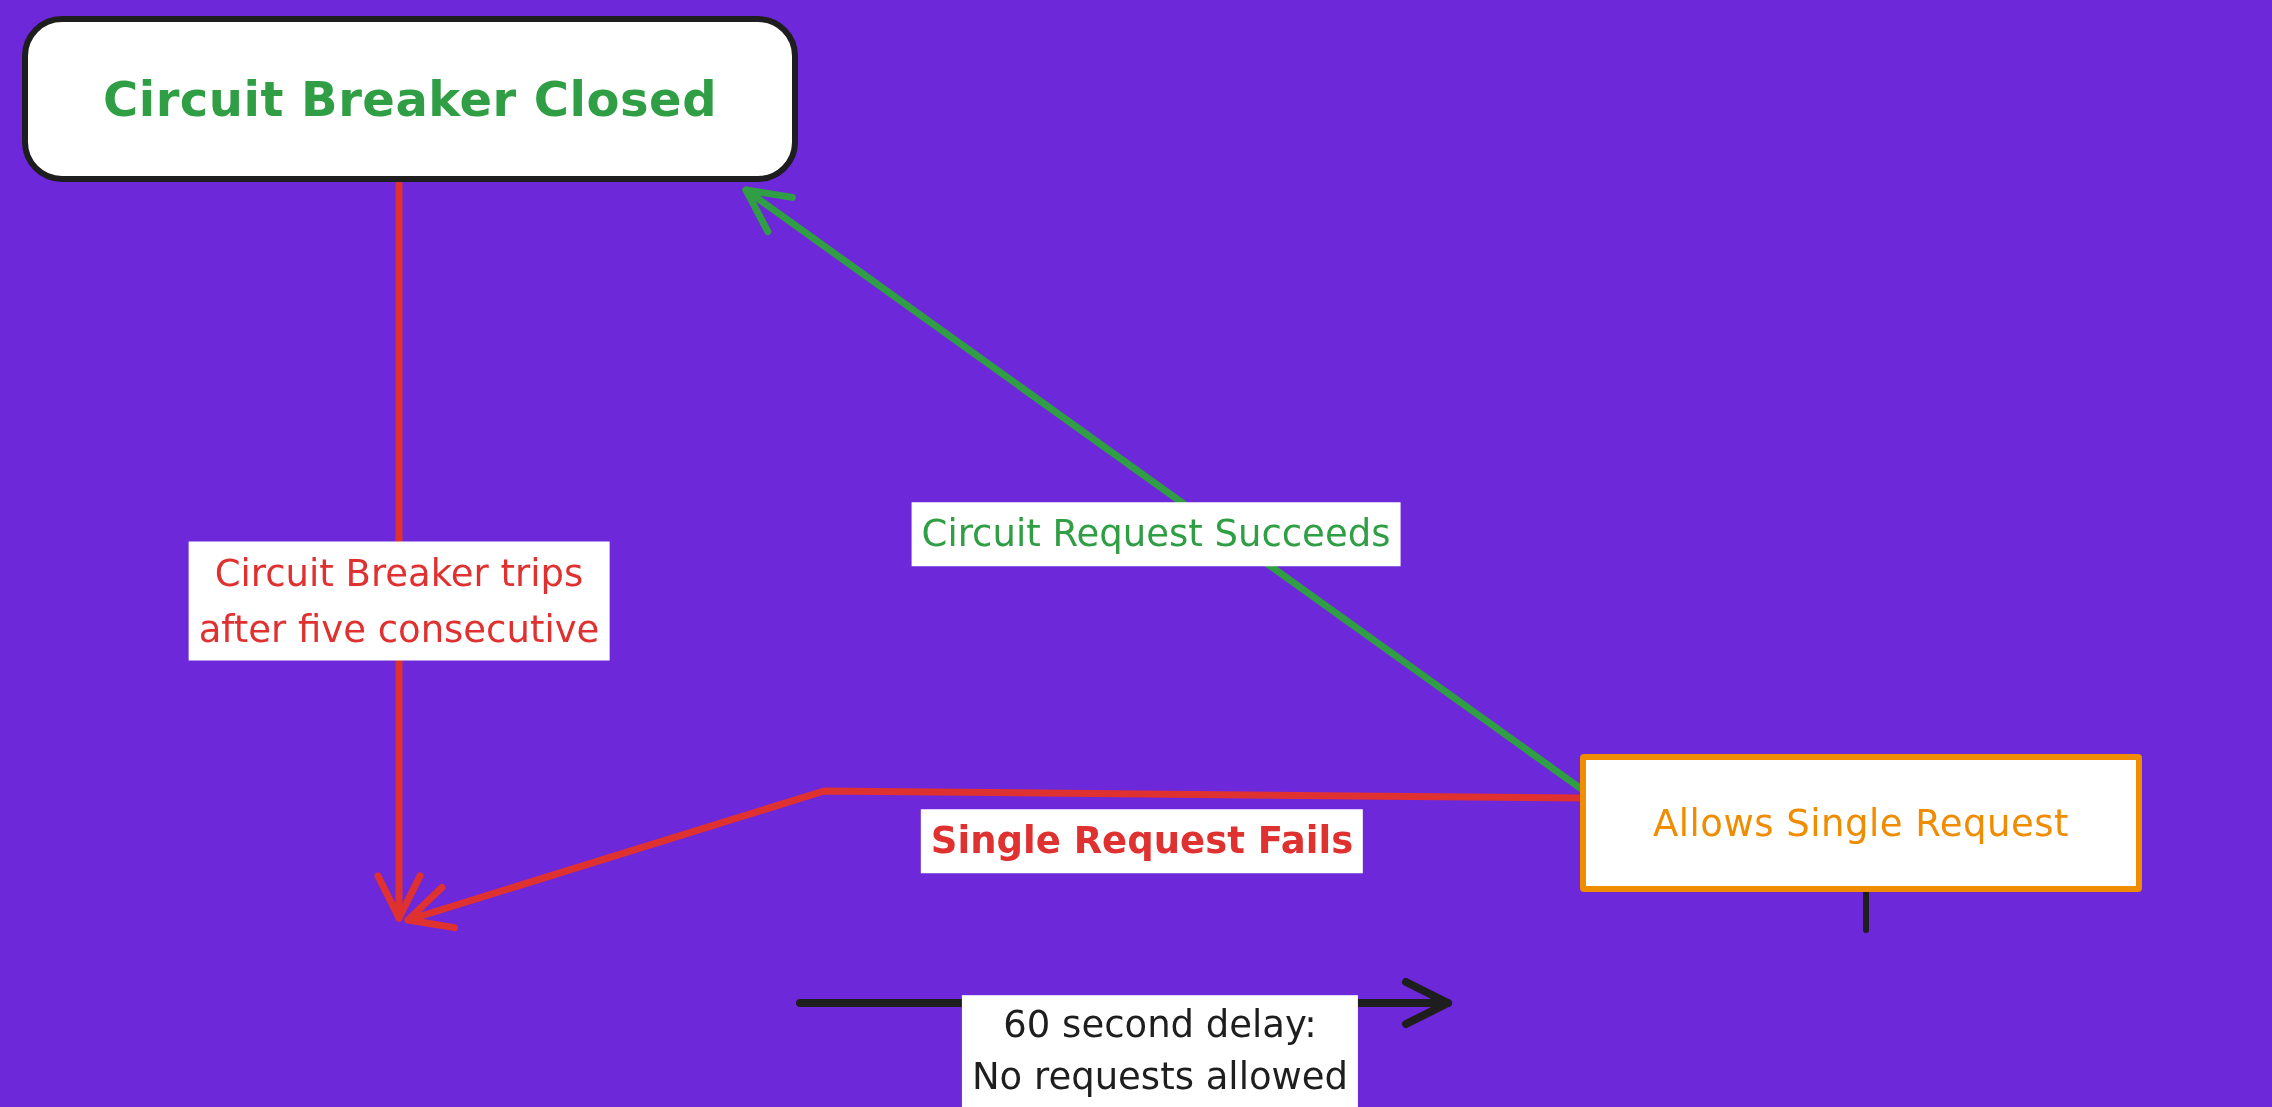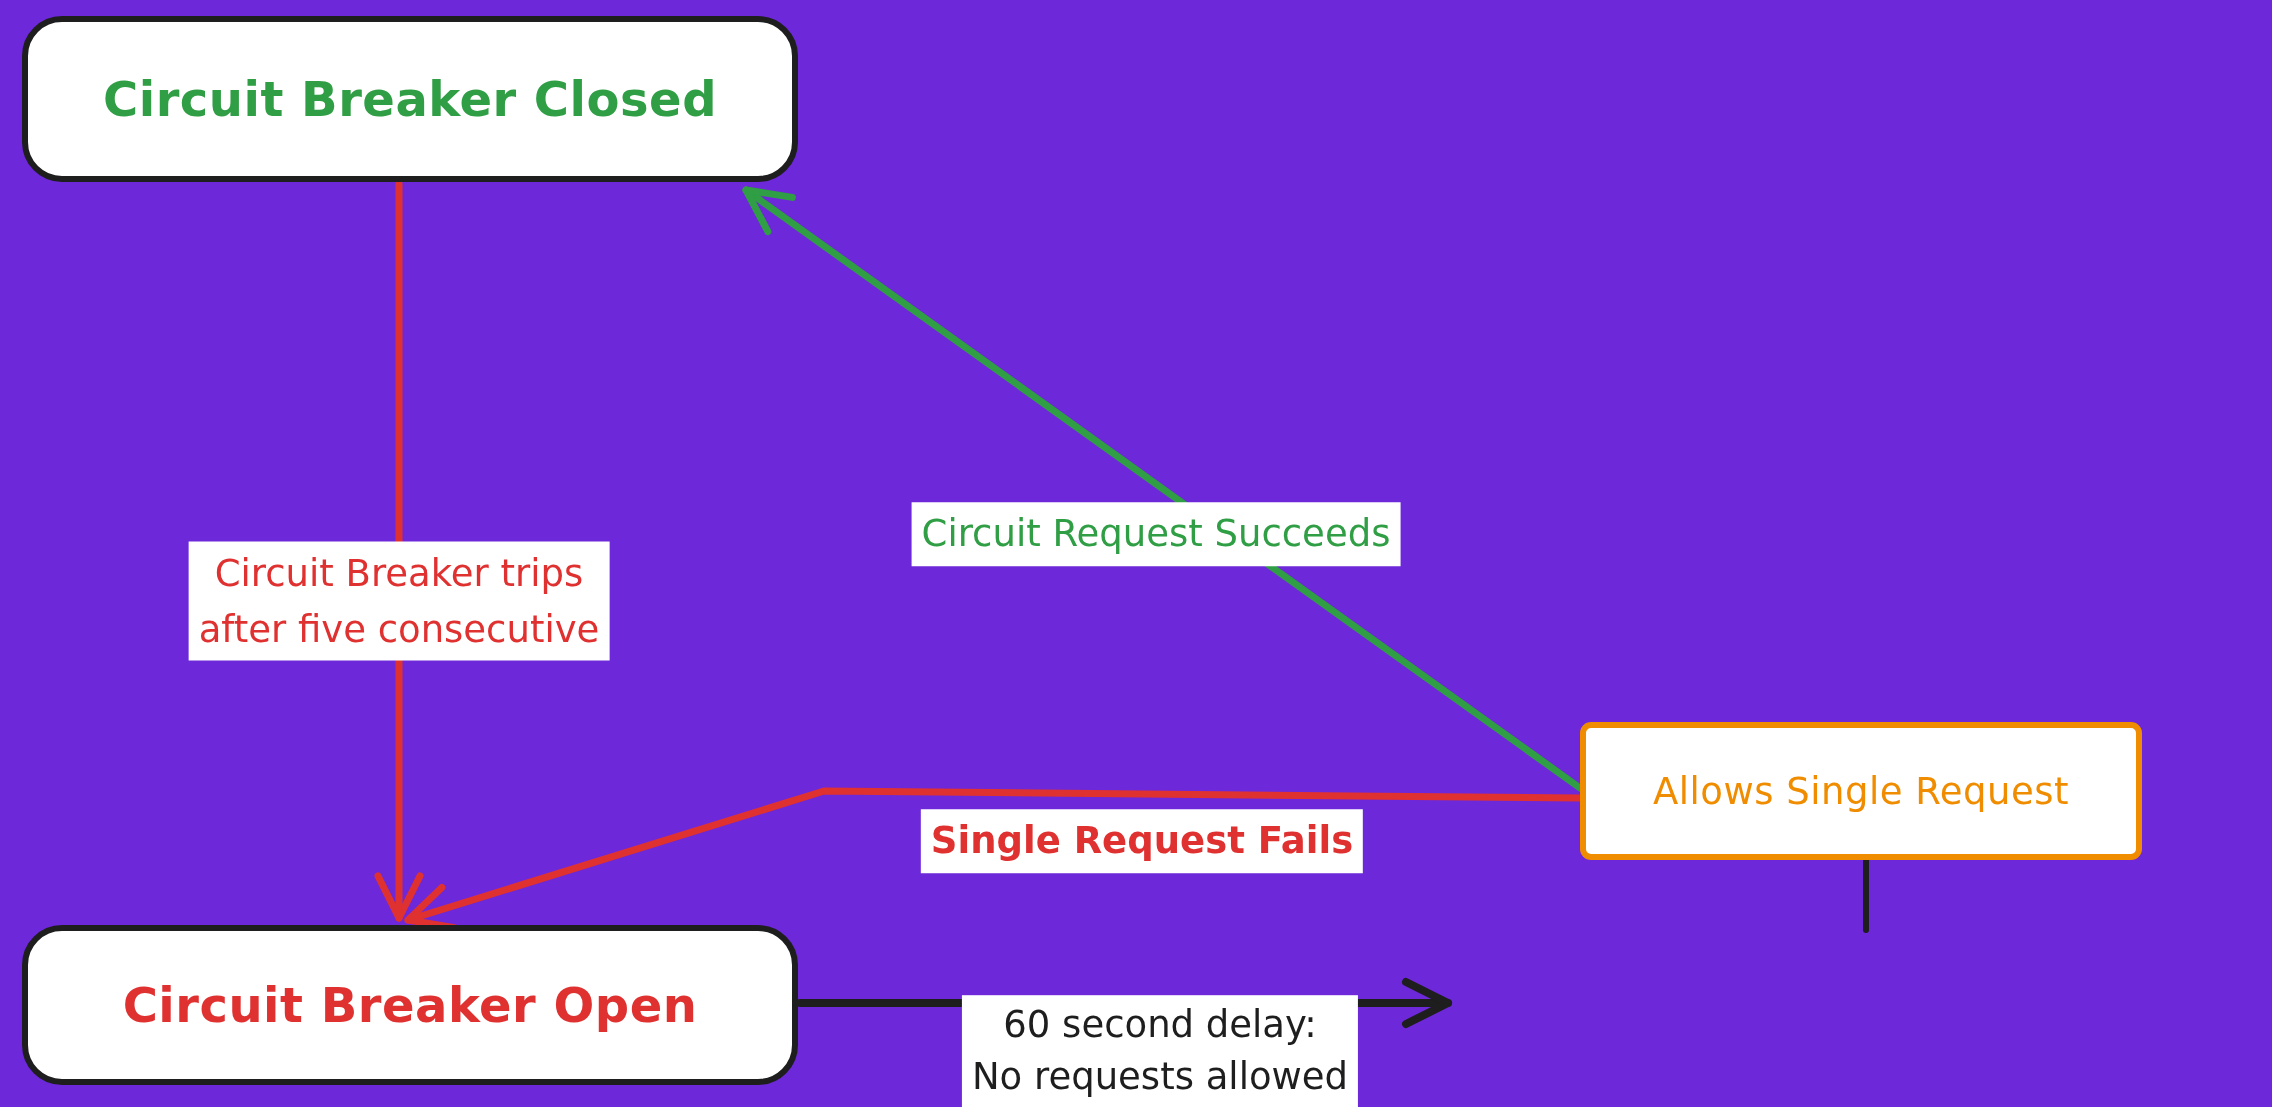--- a/index.html
+++ b/index.html
@@ -42,24 +42,24 @@
     border-radius: 40px;
     text-align: center;
     font-weight: bold;
     font-size: 48px;
     letter-spacing: 0.5px;
   }
   .node-closed   { left: 22px;   top: 16px;  width: 776px; height: 166px; color: var(--green); }
   .node-open     { left: 22px;   top: 925px; width: 776px; height: 160px; color: var(--red); }
   .node-halfopen { left: 1470px; top: 925px; width: 782px; height: 160px; color: var(--orange); }
   .node-allows {
-    left: 1580px; top: 722px; width: 562px; height: 138px;
+    left: 1580px; top: 754px; width: 562px; height: 138px;
     color: var(--orange);
     border: 6px solid var(--orange);
-    border-radius: 11px;
+    border-radius: 4px;
     font-weight: normal;
     font-size: 37px;
   }
 
   .edge-label {
     position: absolute;
     transform: translate(-50%, -50%);
     background: #ffffff;
     text-align: center;
     font-size: 37px;
@@ -95,23 +95,20 @@
     <path class="edge-red" d="M1580 798 L824 791 L408 920" marker-end="url(#arrow-red)"></path>
     <path class="edge-green" d="M1580 788 L746 190" marker-end="url(#arrow-green)"></path>
     <path class="edge-black" d="M800 1003 L1448 1003" marker-end="url(#arrow-black)"></path>
     <path class="edge-thin-black" d="M1866 856 L1866 930"></path>
   </svg>
 
   <div class="node node-closed">
     <span>Circuit Breaker Closed</span>
   </div>
 
-  <div class="node node-open">
-    <span>Circuit Breaker Open</span>
-  </div>
 
 
   <div class="node node-allows">
     <span>Allows Single Request</span>
   </div>
 
   <div class="edge-label label-trips">
     <div>Circuit Breaker trips</div>
     <div>after five consecutive</div>
   </div>

